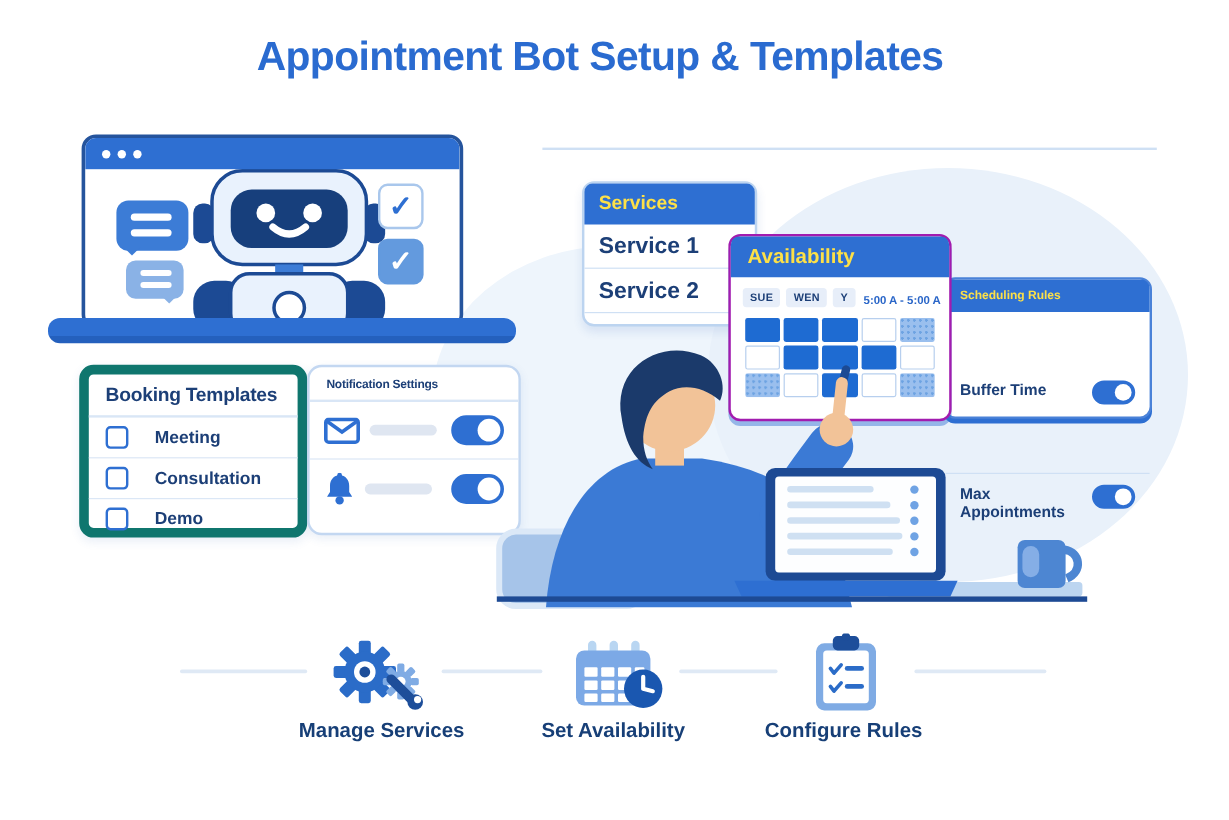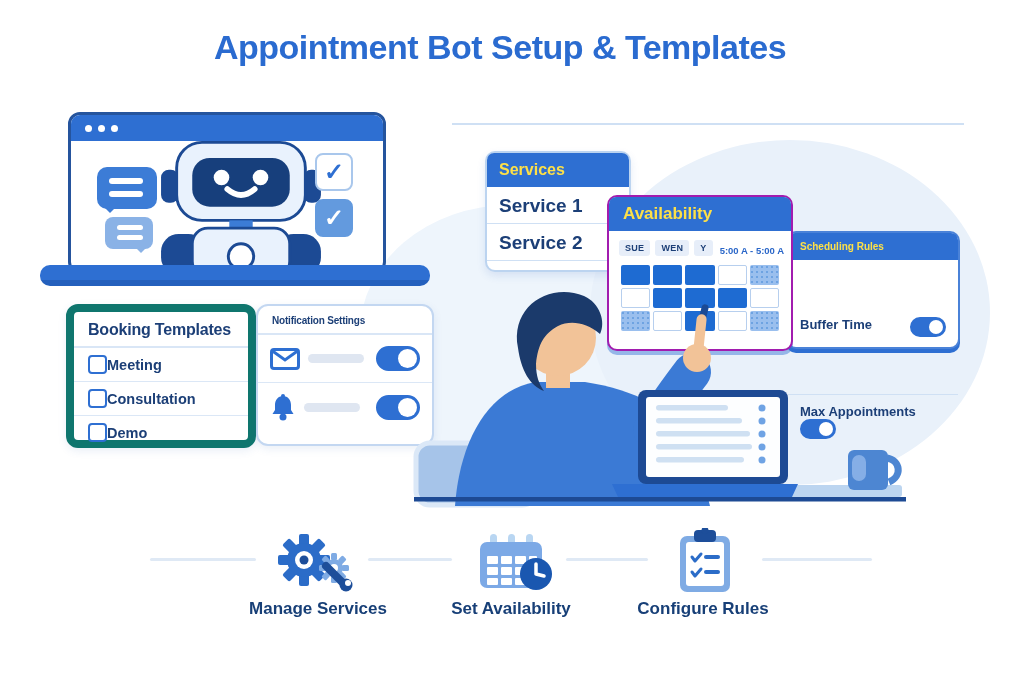--- a/index.html
+++ b/index.html
@@ -67,36 +67,36 @@
   .cal-cell[data-state="selected"]{background:var(--selected-cell,#1e6bd2);}
   .cal-cell[data-state="empty"]{background:#fff;border:1.5px solid #b7cfee;}
   .cal-cell[data-state="partial"]{background:var(--partial-cell,#9abfee);
     background-image:radial-gradient(circle at 2px 2px,#6ea3e2 1px,transparent 1.3px);background-size:5px 5px;}
 
   
   .scheduling{left:786px;top:231px;width:170px;height:114px;border:2px solid #4a82d8;
     box-shadow:0 4px 0 #2e6fd2;z-index:3;}
   .scheduling .card-header{padding:8px 12px;font-size:10px;}
   .rule-row{display:flex;justify-content:space-between;padding:9px 12px;margin-top:48px;}
-  .rule-row + .rule-row{border-top:1.5px solid #cfe0f4;flex-direction:column;}
+  .rule-row + .rule-row{border-top:1.5px solid #cfe0f4;}
   .rule-label{font-size:13px;font-weight:bold;}
 
   
   .toggle{position:relative;background:var(--primary,#2e6fd2);border:2px solid var(--primary,#2e6fd2);
     border-radius:20px;flex:none;}
   .toggle .knob{position:absolute;top:1px;right:1px;bottom:1px;aspect-ratio:1/1;background:#fff;border-radius:50%;}
   .toggle-sm{width:32px;height:16px;}
   .toggle-lg{width:40px;height:21px;margin-left:auto;}
 
   
   .booking{left:66px;top:304px;width:174px;height:128px;border:8px solid #0f766e;border-radius:12px;
     box-shadow:0 3px 8px rgba(50,100,180,.10);z-index:2;}
   .card-title{padding:9px 14px 7px;font-size:10px;font-weight:bold;border-bottom:2px solid #d9e6f6;
     letter-spacing:-0.2px;}
-  .book-row{display:flex;align-items:center;gap:0;padding:7px 14px;}
+  .book-row{display:flex;align-items:center;gap:22px;padding:7px 14px;}
   .book-row.mid{border-bottom:1.5px solid #dbe7f6;}
   .checkbox{width:15px;height:15px;border:2px solid var(--primary,#2e6fd2);border-radius:4px;background:#fff;flex:none;}
   .book-label{font-size:14.5px;font-weight:bold;}
 
   
   .notification{left:256px;top:304px;width:174px;height:138px;border:2px solid #c3d7f1;border-radius:12px;
     box-shadow:0 3px 8px rgba(50,100,180,.10);z-index:2;}
   .notif-row{display:flex;align-items:center;gap:8px;padding:11px 12px;}
   .notif-row.mid{border-bottom:1.5px solid #dbe7f6;}
   .pill{width:56px;height:9px;border-radius:5px;background:#dfe6f1;}

